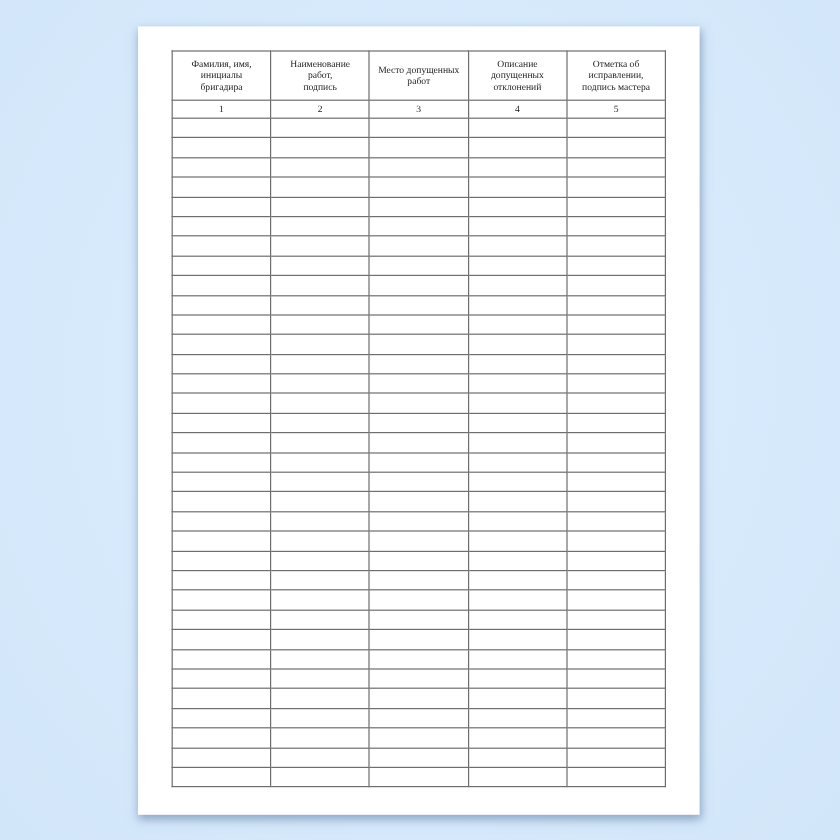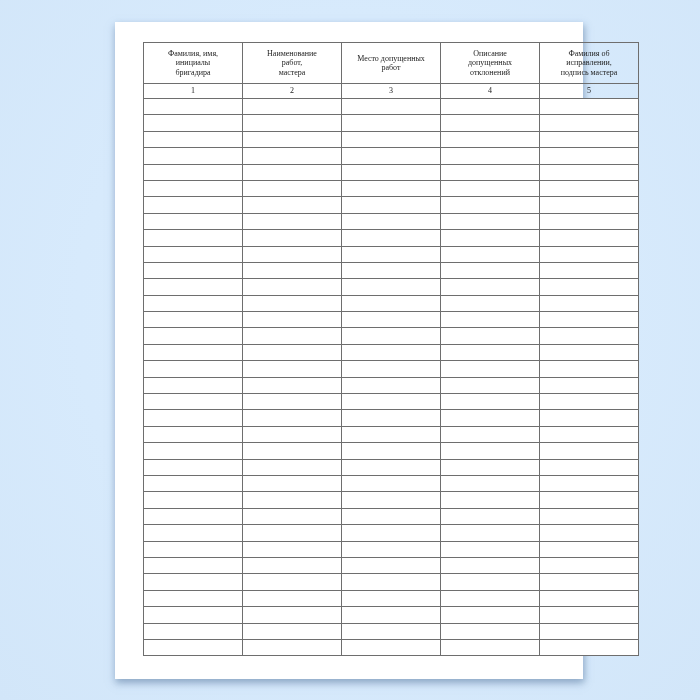--- a/index.html
+++ b/index.html
@@ -21,21 +21,21 @@
     width: 468px;
     height: 657px;
     background: #ffffff;
     box-shadow: 0 4px 8px rgba(110, 140, 175, 0.50),
                 2px 3px 6px rgba(110, 140, 175, 0.35);
   }
   table.log-table {
     position: absolute;
     left: 28px;
     top: 20px;
-    width: 496px;
+    width: 412px;
     border-collapse: collapse;
     table-layout: fixed;
     color: #1c1c1c;
   }
   table.log-table th,
   table.log-table td {
     border: 1px solid #6e6e6e;
     padding: 0;
     box-sizing: border-box;
   }
@@ -66,27 +66,27 @@
 
 <div class="sheet">
   <table class="log-table">
     <thead>
       <tr>
         <th>Фамилия, имя,
 инициалы
 бригадира</th>
         <th>Наименование
 работ,
-мастера</th>
+подпись</th>
         <th>Место допущенных
 работ</th>
         <th>Описание
 допущенных
 отклонений</th>
-        <th>Фамилия об
+        <th>Отметка об
 исправлении,
 подпись мастера</th>
       </tr>
       <tr class="numbers-row">
         <td>1</td>
         <td>2</td>
         <td>3</td>
         <td>4</td>
         <td>5</td>
       </tr>

